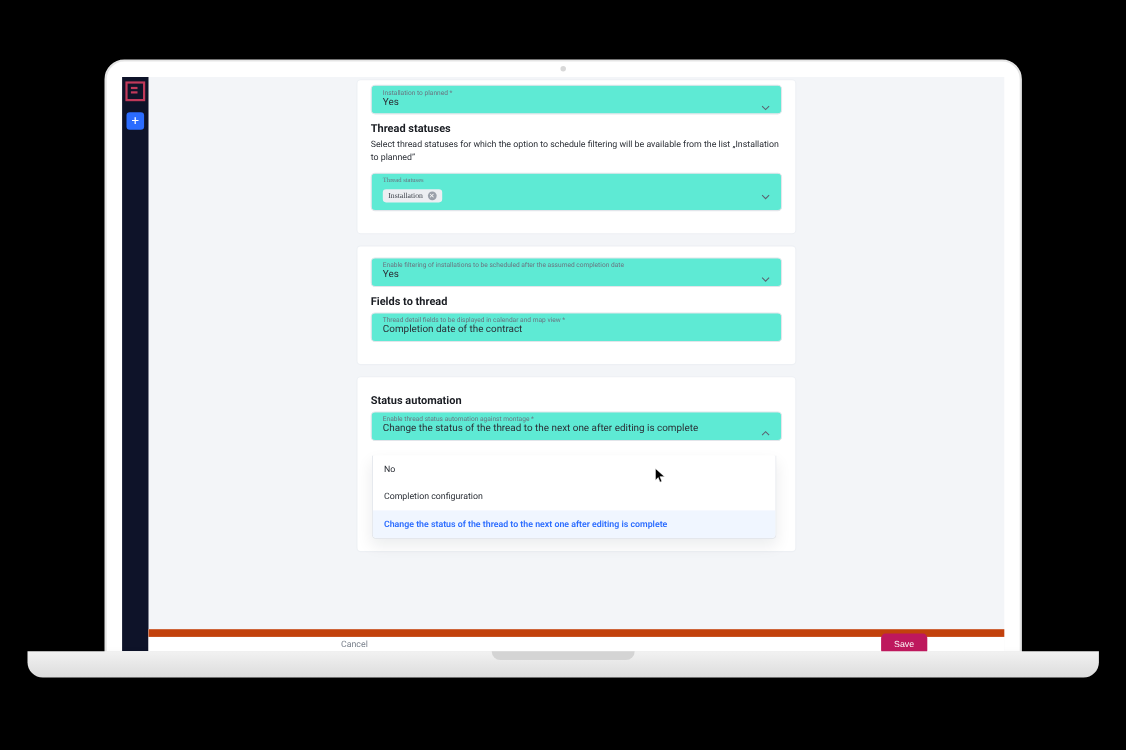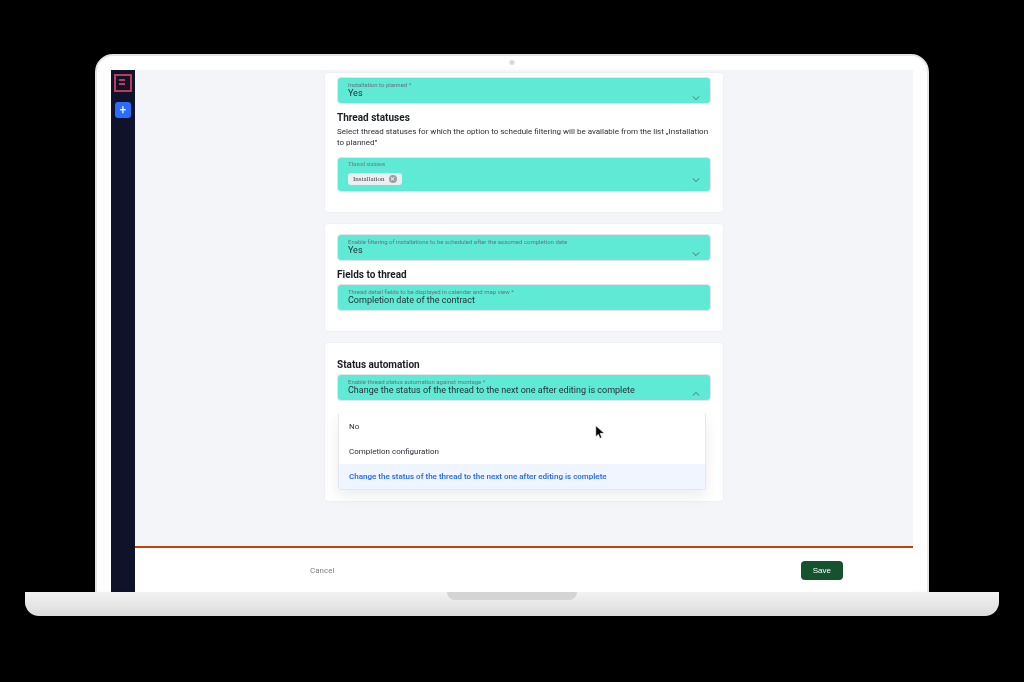--- a/index.html
+++ b/index.html
@@ -227,38 +227,38 @@
     pointer-events: none;
     z-index: 40;
   }
 
   
   .footer-bar {
     position:absolute;
     bottom:0;
     left:24px; 
     right:0;
-    height: 46px;
+    height: 20px;
     background:#fff;
-    border-top: 2px solid #c2410c;
+    border-top: 7px solid #c2410c;
     display:flex;
     align-items:center;
     justify-content:flex-end;
     padding: 0 70px 0 0;
     z-index: 20;
   }
   .footer-bar .cancel {
     position:absolute;
     left: 175px;
     font-size: 8px;
     color: #7a818c;
     cursor:pointer;
   }
   .footer-bar .save {
-    background:#14532d;
+    background:#be185d;
     color:#fff;
     font-size:8px;
     border:none;
     padding: 5px 12px;
     border-radius:4px;
     cursor:pointer;
   }
 
   
   .content-area::-webkit-scrollbar { width: 0; }

